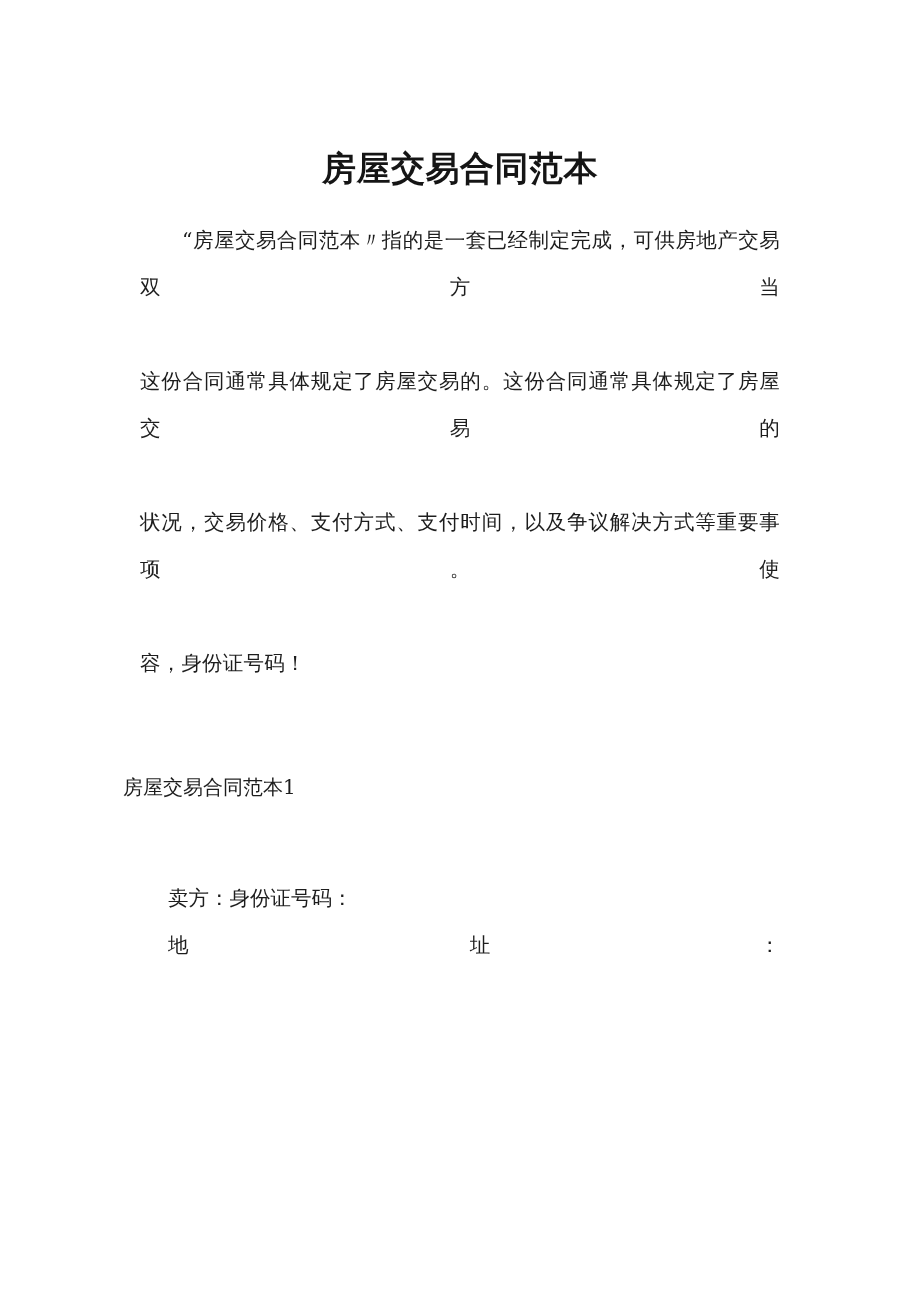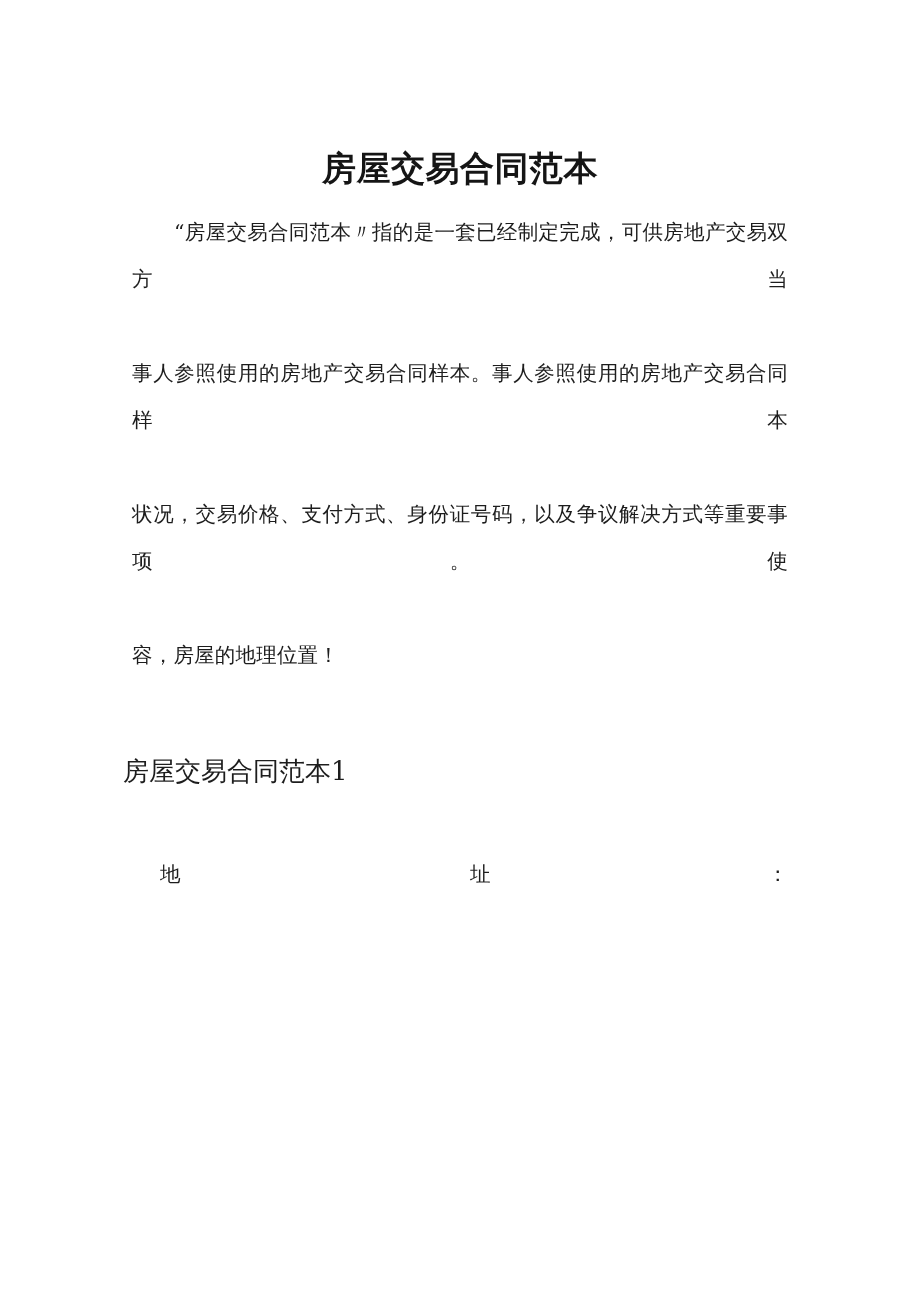--- a/index.html
+++ b/index.html
@@ -60,21 +60,21 @@
   }
   
   .para::after {
     content: "";
     display: inline-block;
     width: 100%;
   }
   .para.no-stretch::after { display: none; }
 
   .section-head {
-    font-size: 26px;
+    font-size: 20px;
     line-height: 47px;
     color: #1d1d1d;
     margin: 0;
   }
 
   .field-line {
     font-size: 20.5px;
     line-height: 47px;
     color: #1d1d1d;
     margin: 0;
@@ -93,45 +93,46 @@
     display: flex;
     padding-left: 28px;
   }
   .dist-line .ch { display: inline-block; }
   .dist-line .gap-a { width: 303px; }
   .dist-line .gap-b { width: 290px; }
   .spacer-md { height: 47px; }
   .spacer-lg { height: 60px; }
 
   
-  .blk { margin: 9px; padding: 0; }
+  .blk { margin: 17px; padding: 0; }
 </style>
 </head>
 <body>
 
 <div class="page">
 
   <h1 class="doc-title">房屋交易合同范本</h1>
 
   <div class="body-area">
 
     <div class="blk">
       <p class="para indent">“房屋交易合同范本〃指的是一套已经制定完成，可供房地产交易双方当</p>
-      <p class="para">事人参照使用的房地产交易合同样本。事人参照使用的房地产交易合同样本</p>
-      <p class="para">状况，交易价格、支付方式、身份证号码，以及争议解决方式等重要事项。使</p>
-      <p class="para no-stretch">容，房屋的地理位置！</p>
+      <p class="para">这份合同通常具体规定了房屋交易的。这份合同通常具体规定了房屋交易的</p>
+      <p class="para">状况，交易价格、支付方式、支付时间，以及争议解决方式等重要事项。使</p>
+      <p class="para no-stretch">容，身份证号码！</p>
     </div>
 
     <div class="spacer-lg"></div>
 
     <p class="section-head">房屋交易合同范本1</p>
 
     <div class="spacer-md"></div>
 
     <div class="blk">
+      <p class="field-line indent">卖方：身份证号码：</p>
       <div class="dist-line">
         <span class="ch">地</span>
         <span class="gap-a"></span>
         <span class="ch">址</span>
         <span class="gap-b"></span>
         <span class="ch">：</span>
       </div>
     </div>
 
   </div>

